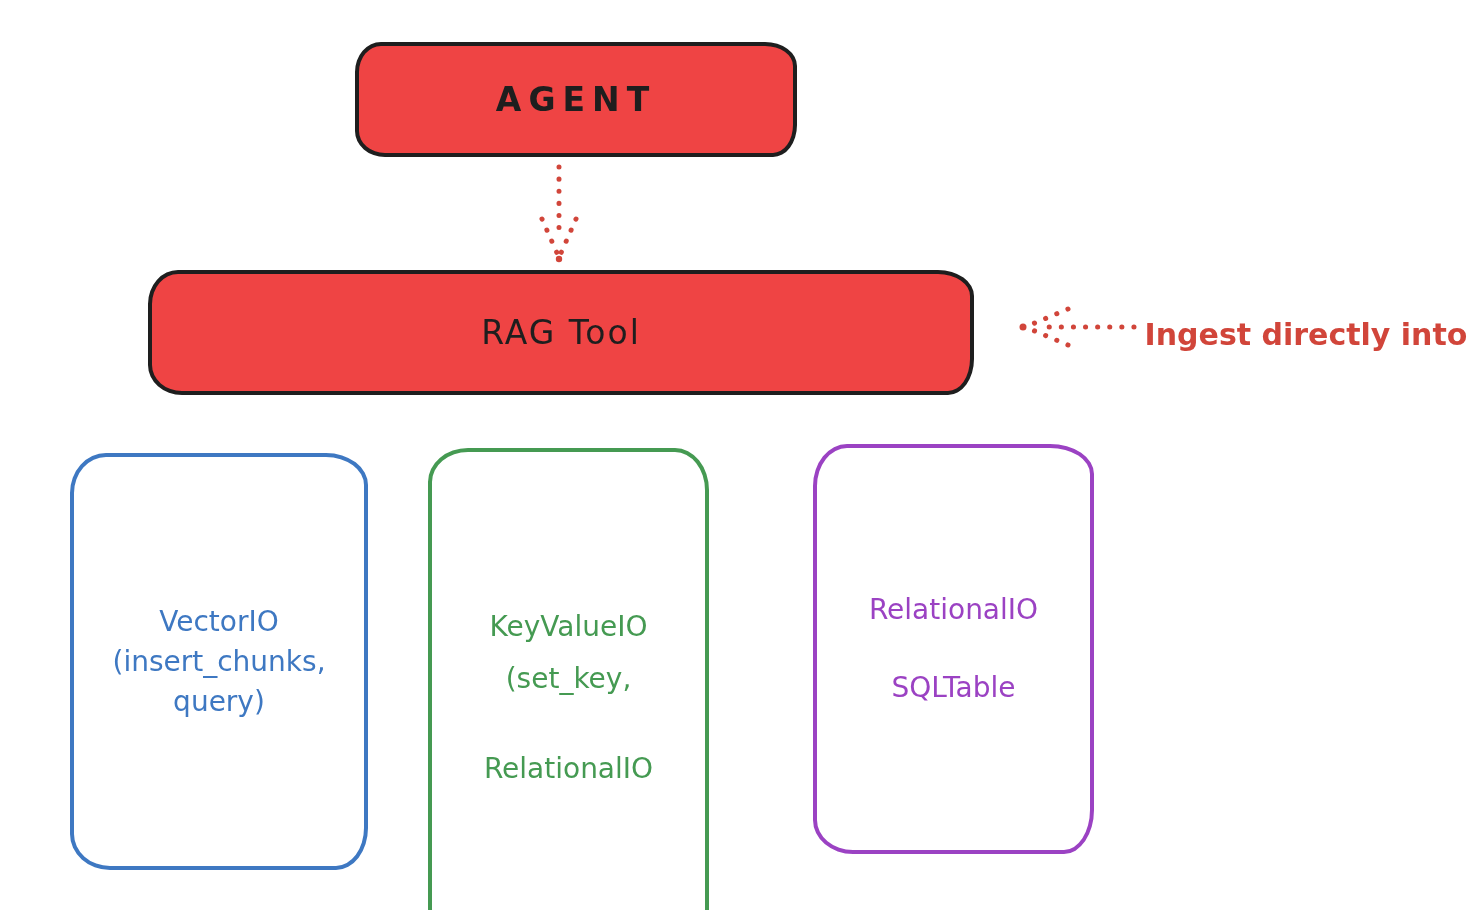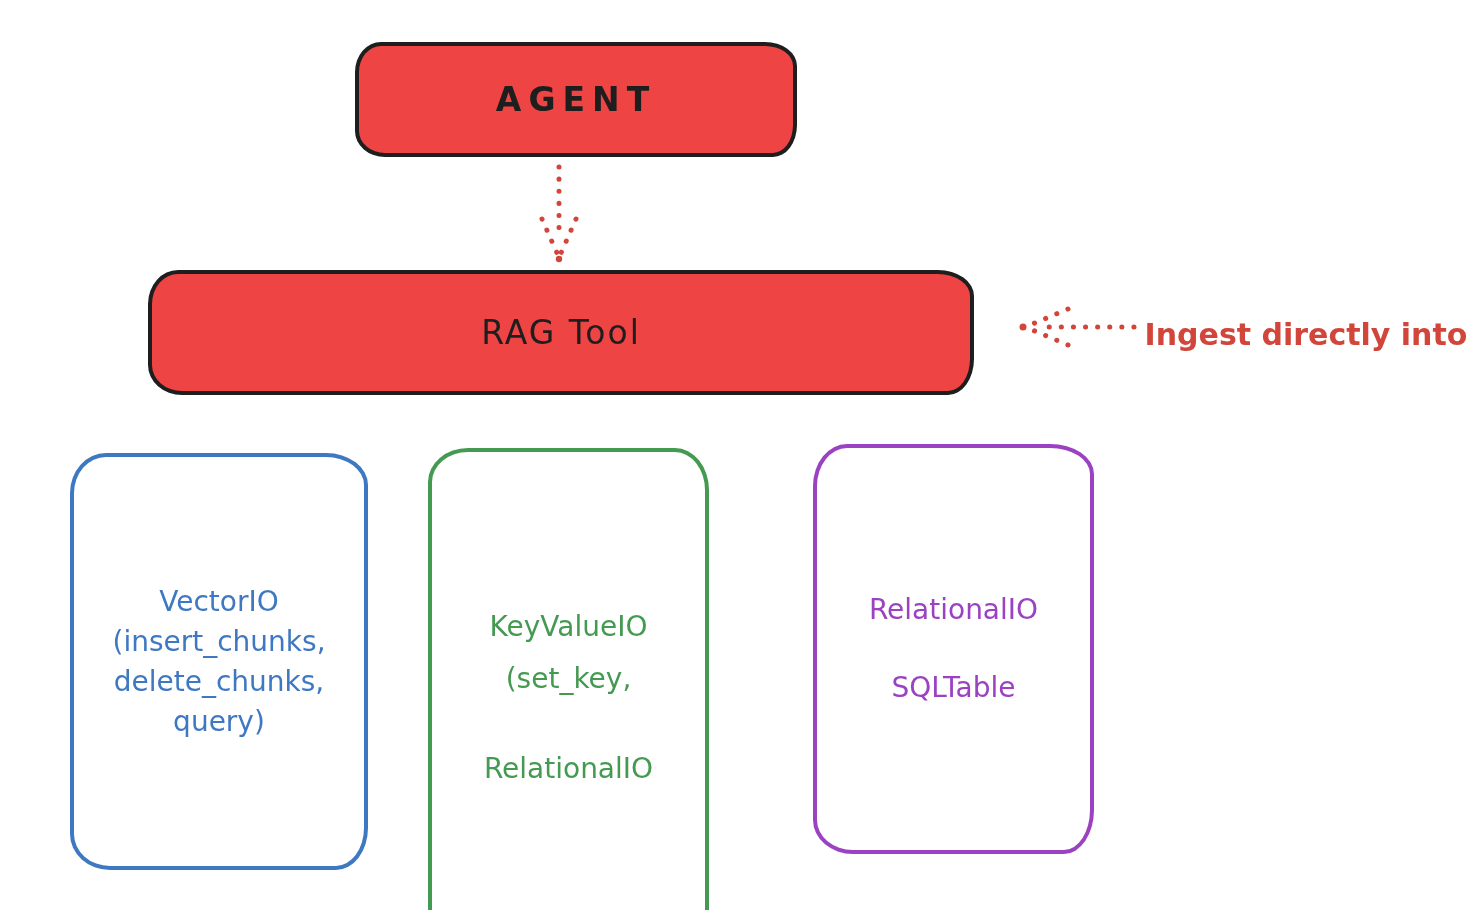--- a/index.html
+++ b/index.html
@@ -147,21 +147,20 @@
     <circle class="dot-fill" cx="9" cy="26" r="3.5"></circle>
   </svg>
 
   <div class="annotation">
     <div>Ingest directly into</div>
   </div>
 
   <div class="backend-box backend-vector">
     <div>VectorIO</div>
     <div>(insert_chunks,</div>
-    <div>delete_chunks,</div>
     <div>query)</div>
   </div>
 
   <div class="backend-box backend-keyvalue">
     <div>KeyValueIO</div>
     <div>(set_key,</div>
     <div class="index-label">RelationalIO</div>
   </div>
 
   <div class="backend-box backend-relational">

